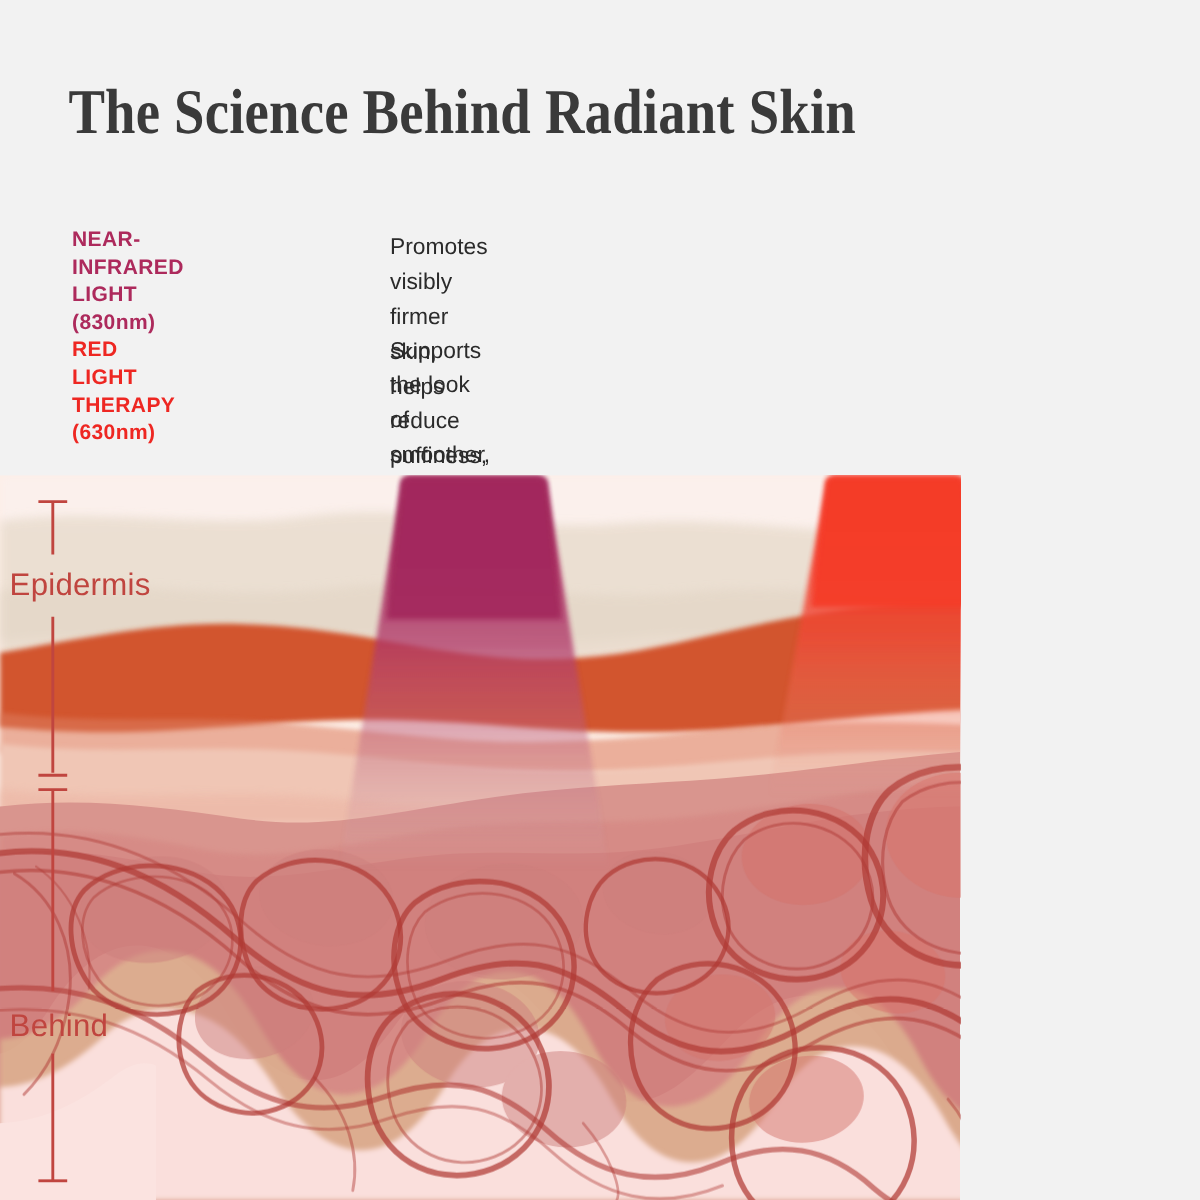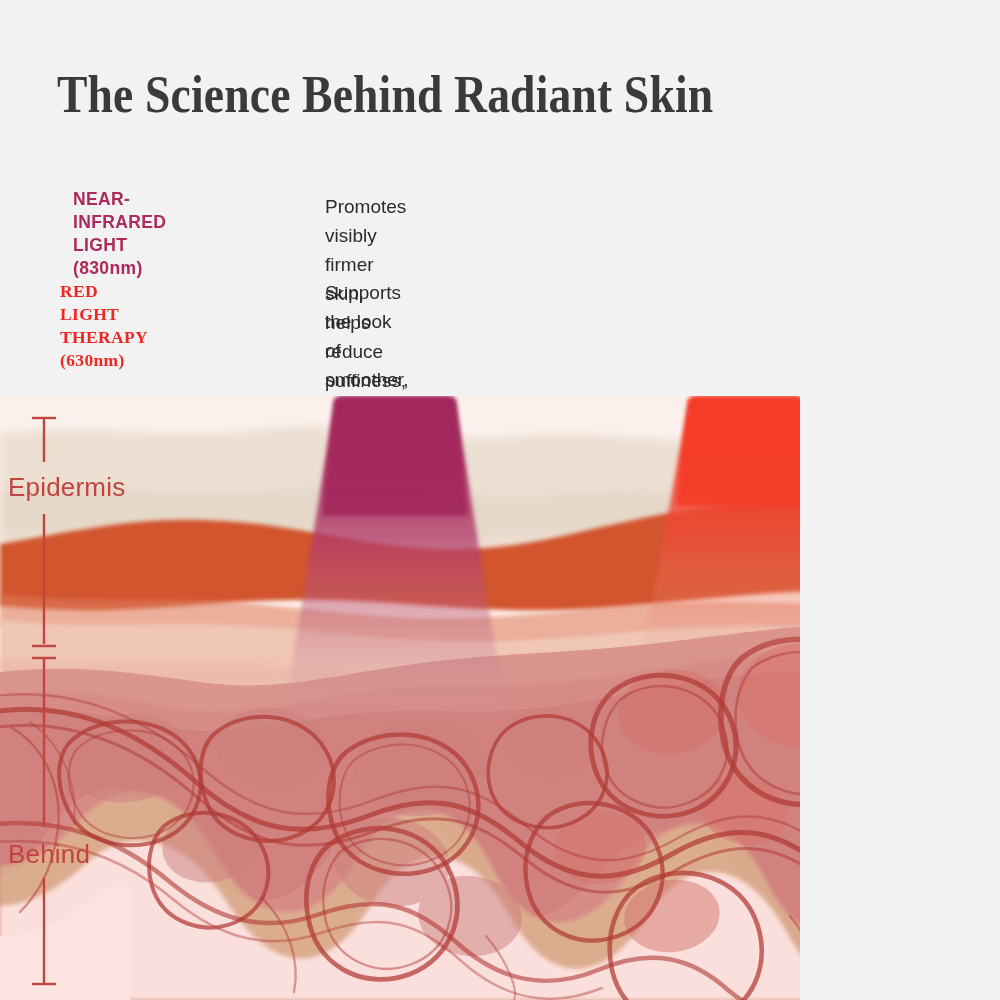--- a/index.html
+++ b/index.html
@@ -38,23 +38,23 @@
   }
   .legend-desc {
     position:absolute;
     left:325px;
     font-size:19px;
     line-height:29px;
     color:#2b2b2b;
     white-space:pre-line;
   }
 
-  #nir-label { left:60px; top:188px; color:#ad2a5c;margin-left:13px; }
+  #nir-label { left:60px; top:188px; color:#ad2a5c; }
   #nir-desc  { top:192px; }
-  #red-label { left:60px; top:280px; color:#ee2722;font-family:Liberation Serif, serif; }
+  #red-label { left:60px; top:280px; color:#ee2722; }
   #red-desc  { top:278px; }
 
   
   #illustration {
     position:absolute;
     left:0; top:396px;
     width:1000px; height:604px;
     overflow:hidden;
   }
   #illustration svg { display:block; width:1000px; height:604px; }

